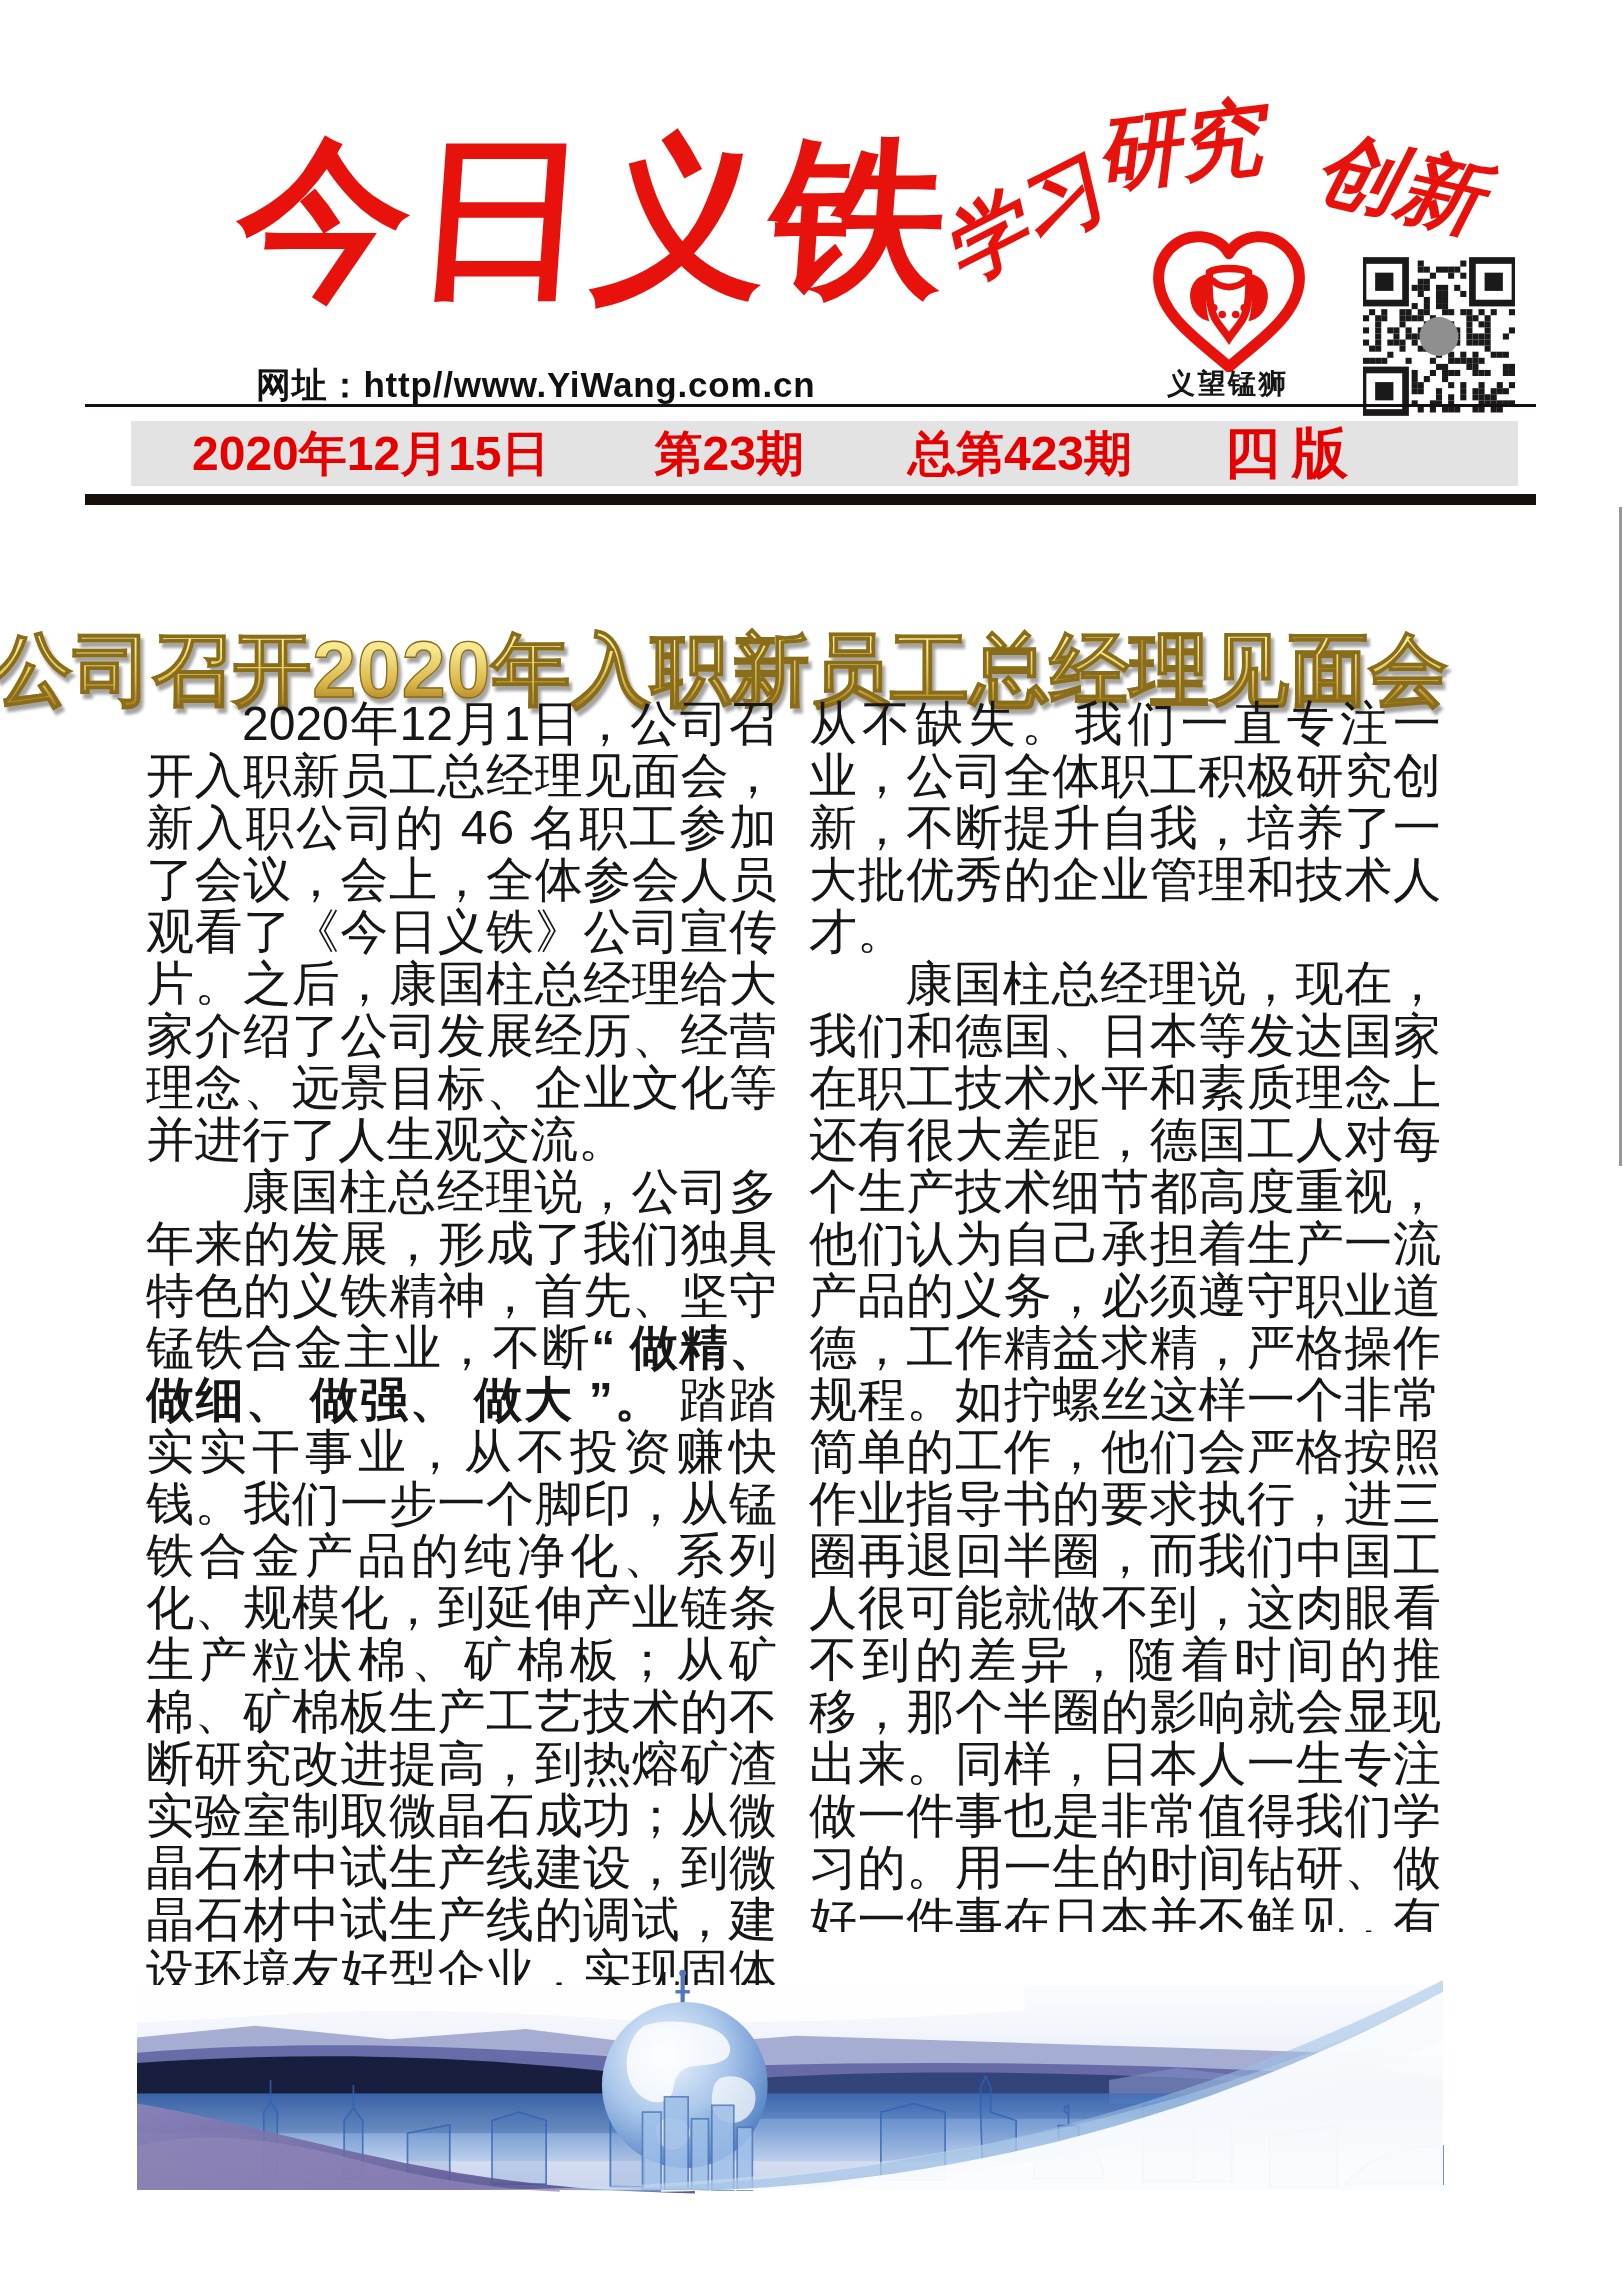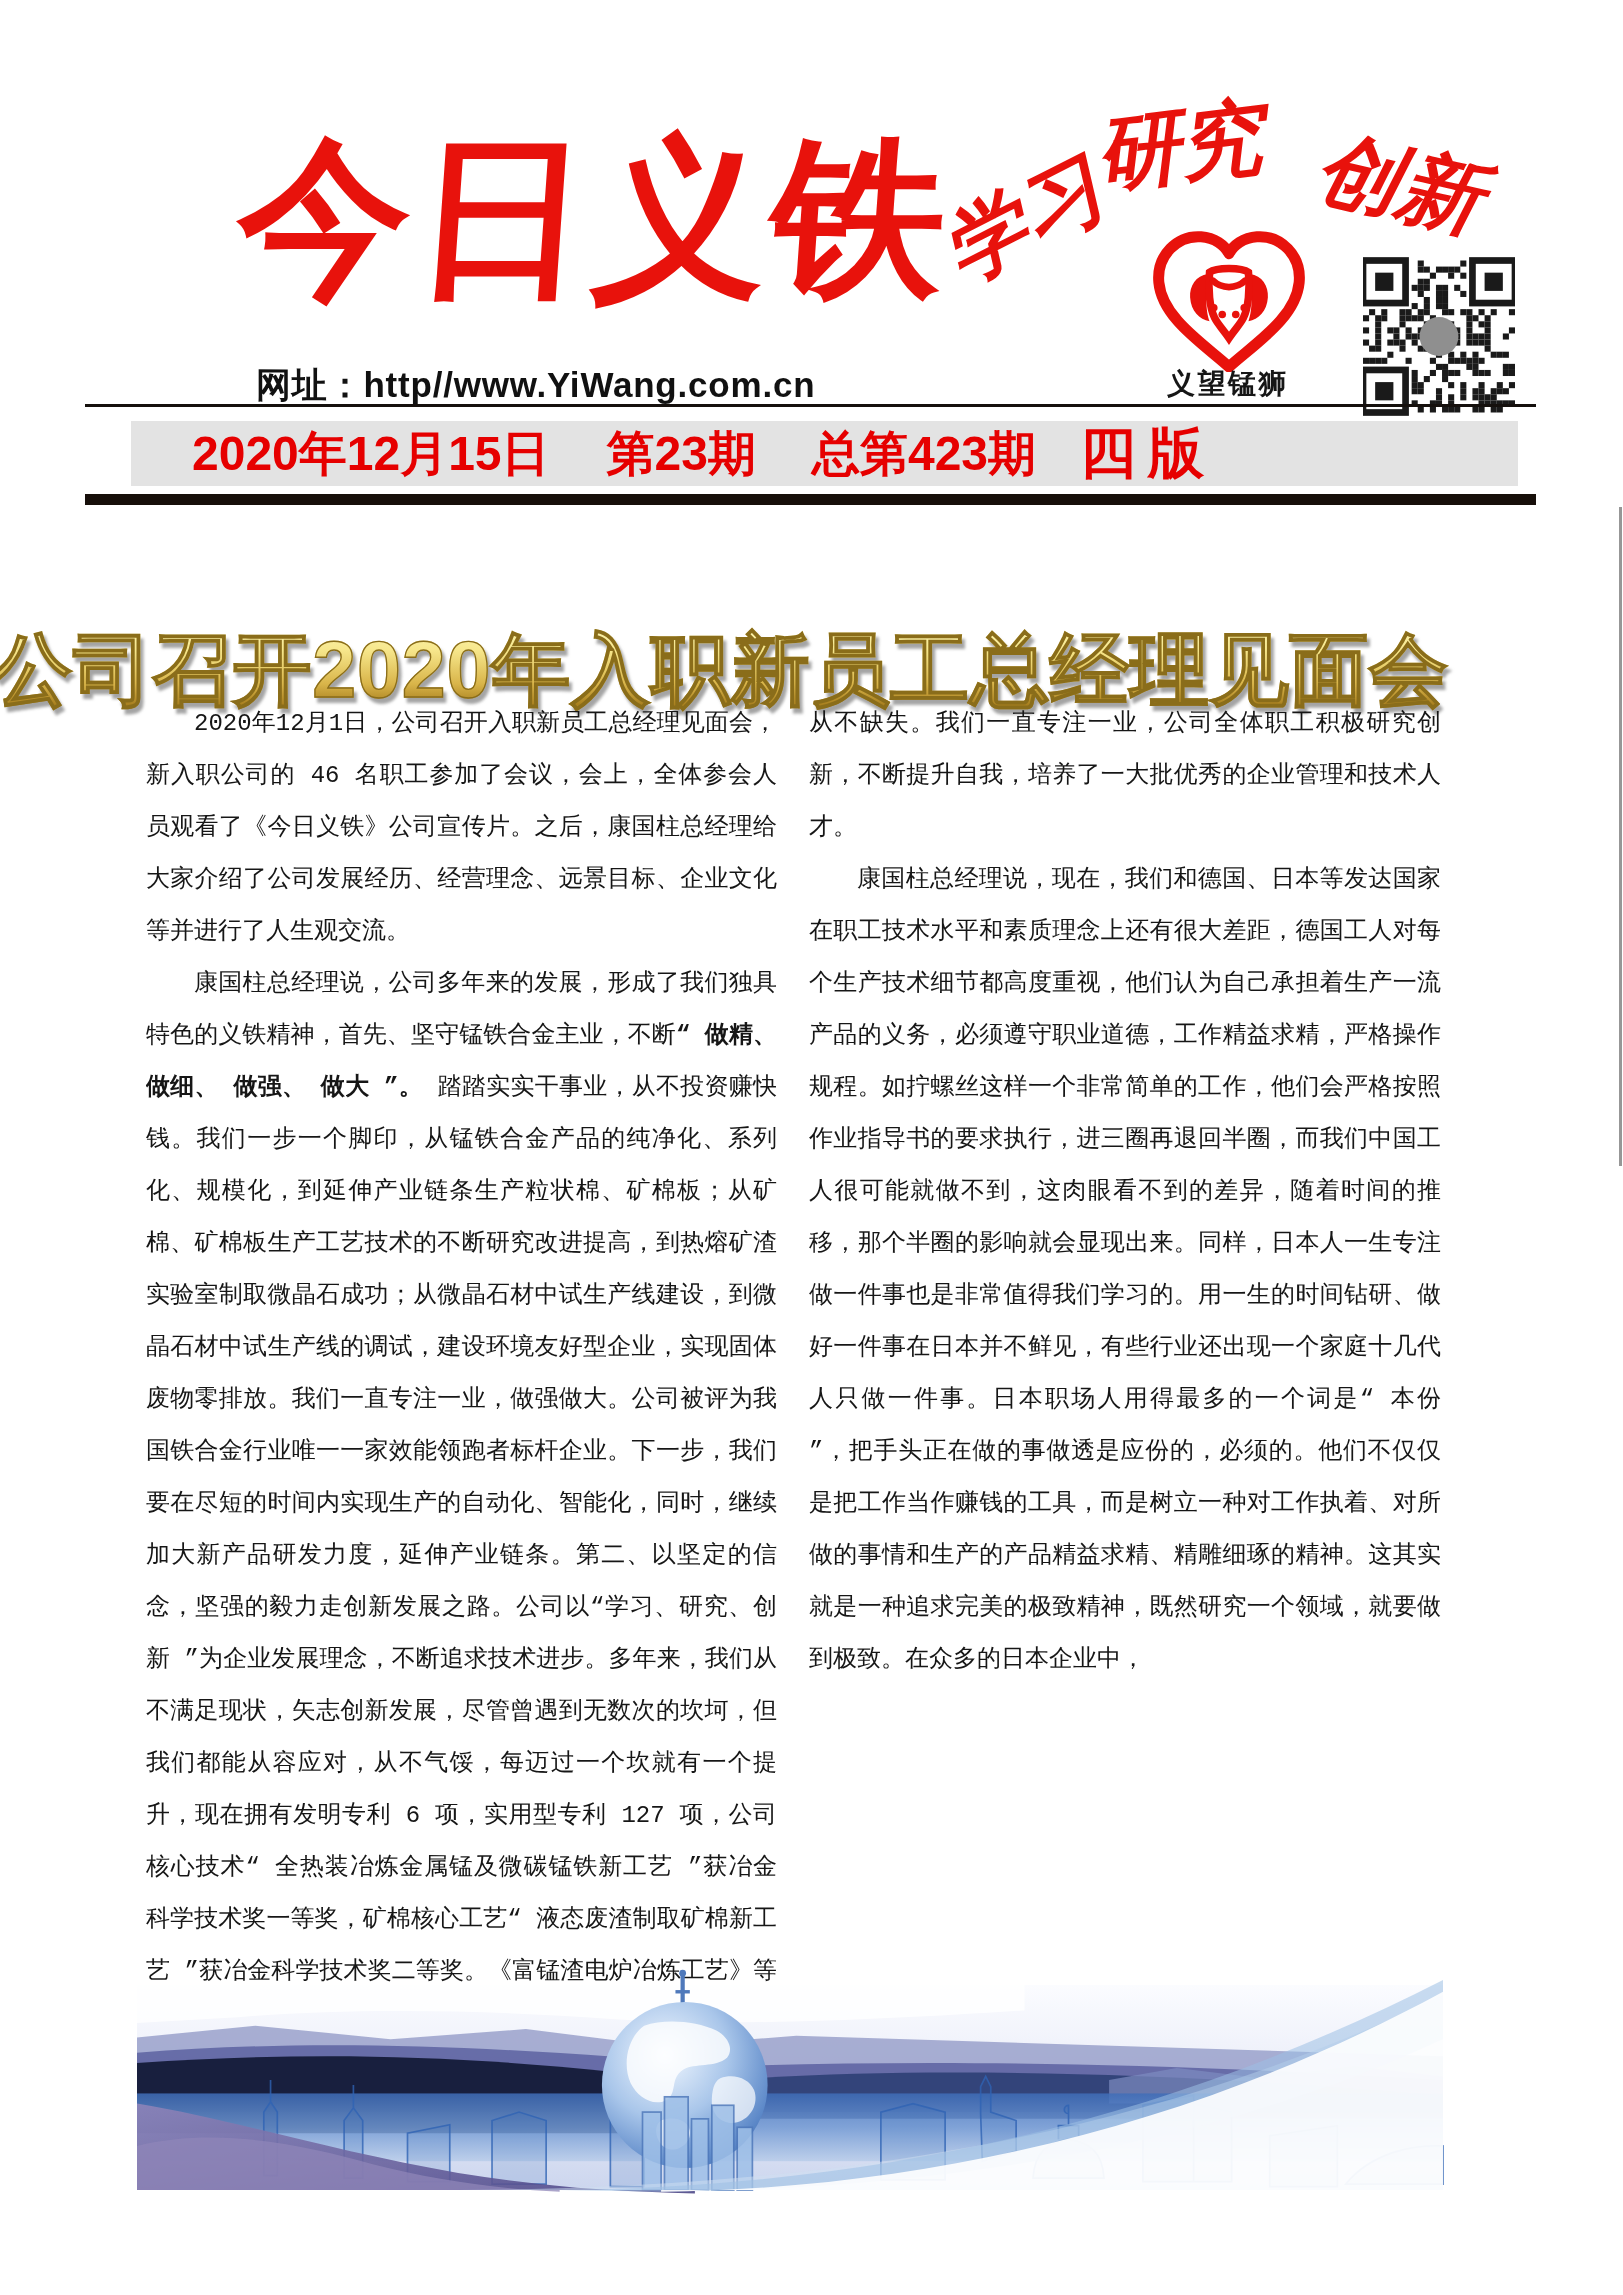--- a/index.html
+++ b/index.html
@@ -20,43 +20,43 @@
   .logo-wrap{position:absolute;left:1152px;top:230px;width:154px;height:142px;}
   .logo-caption{position:absolute;left:1124px;top:365px;width:208px;text-align:center;
                 font-size:28px;font-weight:bold;letter-spacing:2.5px;color:#161616;
                 font-family:"Liberation Sans",sans-serif;}
   .qr{position:absolute;left:1363px;top:257px;width:152px;height:159px;}
 
   
   .rule-thin{position:absolute;left:85px;top:404px;width:1451px;height:3.4px;background:#15100d;}
   .datebar{position:absolute;left:131px;top:421px;width:1387px;height:65px;background:#e3e3e3;
            display:flex;align-items:center;font-family:"Liberation Sans",sans-serif;
-           font-weight:bold;color:#e60000;font-size:48px;white-space:nowrap;}
+           font-weight:bold;color:#e60000;font-size:48px;white-space:nowrap;gap:48px;}
   .datebar span{display:inline-block;}
   .db-date{margin-left:61px;}
   .db-issue{margin-left:57px;}
   .db-total{margin-left:56px;}
   .db-edition{margin-left:44px;letter-spacing:12px;font-size:56px;}
   .rule-thick{position:absolute;left:85px;top:494px;width:1451px;height:11px;background:#170f0a;}
 
   
   .headline{position:absolute;left:721px;top:565px;transform:translateX(-50%);
             white-space:nowrap;font-size:79px;font-weight:bold;letter-spacing:0.8px;
             font-family:"Liberation Sans",sans-serif;color:#c9a233;
             text-shadow:3.4px 5px 2.5px rgba(90,90,90,.55);}
   @supports ((-webkit-background-clip:text) or (background-clip:text)){
     .headline{background:linear-gradient(180deg,#fdf7bd 0%,#f7e78c 30%,#d9b54a 62%,#a87f1f 82%,#e8cf7c 100%);
               -webkit-background-clip:text;background-clip:text;color:transparent;
               -webkit-text-stroke:1.3px #8a6d1a;
               filter:drop-shadow(3.4px 5px 1.7px rgba(90,90,90,.55));text-shadow:none;}
   }
 
   
-  .col{position:absolute;top:698px;font-size:24px;line-height:52px;text-align:justify;
-       color:#161616;overflow:hidden;font-family:Liberation Mono, monospace;}
+  .col{position:absolute;top:698px;font-size:48px;line-height:52px;text-align:justify;
+       color:#161616;overflow:hidden;font-family:Liberation Sans, sans-serif;}
   .col-left{left:146px;width:631px;height:1302px;}
   .col-right{left:809px;width:632px;height:1234px;}
   .para{margin:0;}
   .para.indent{text-indent:2em;}
   .para b{font-weight:bold;}
 
   
   .banner{position:absolute;left:137px;top:1985px;width:1306px;height:205px;overflow:visible;}
 
   

